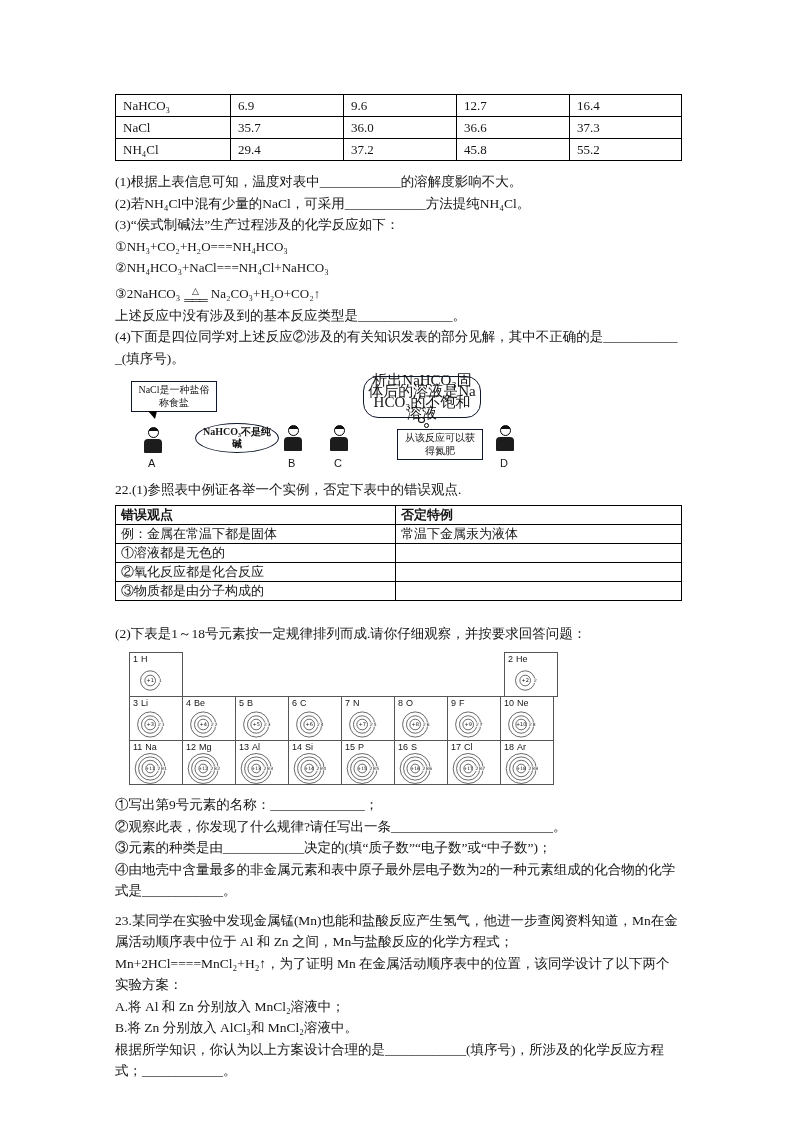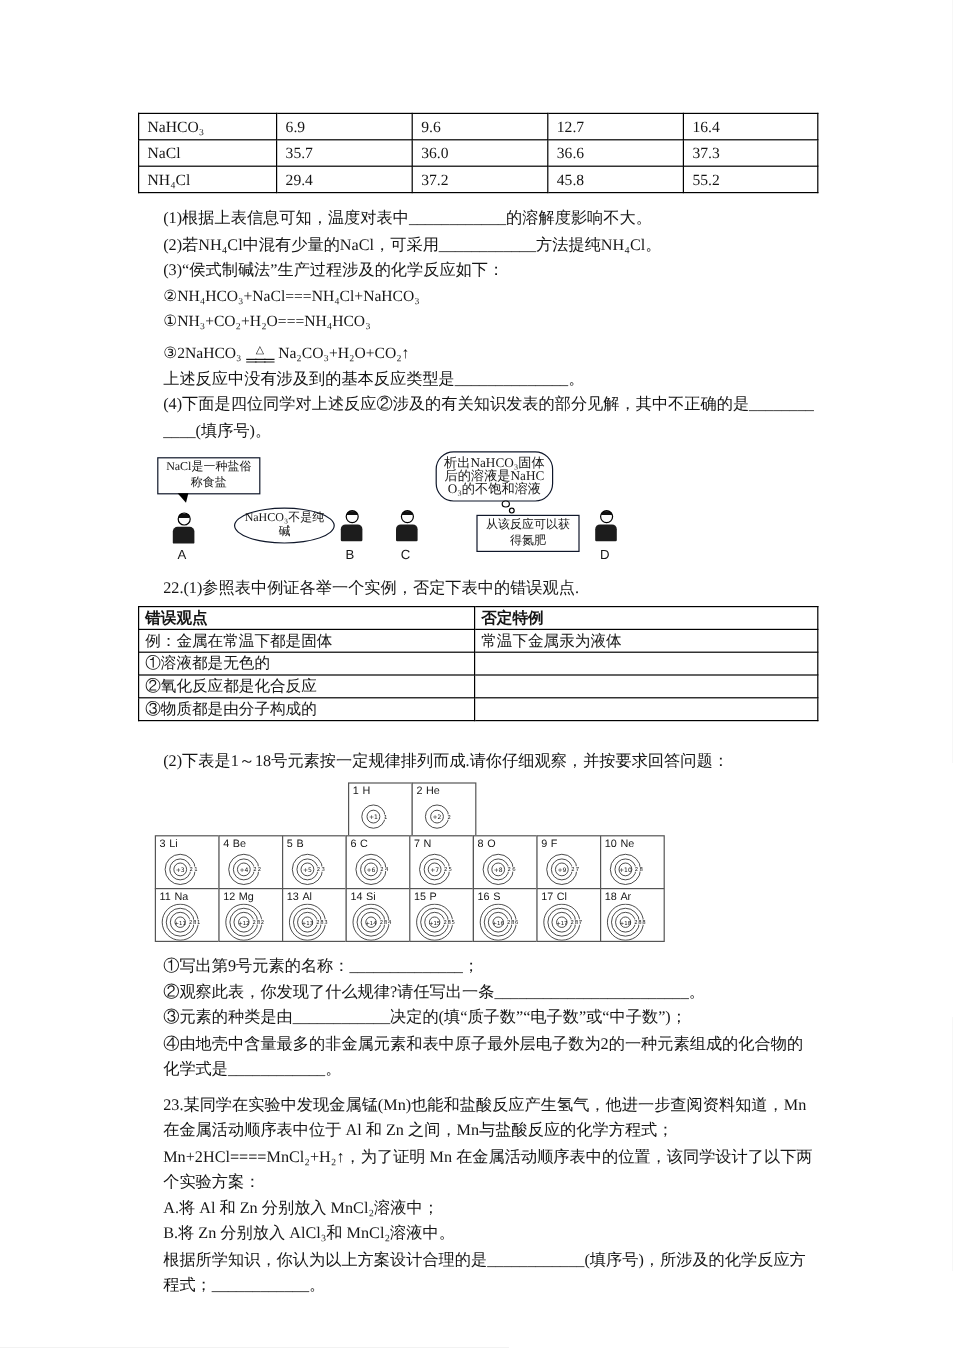--- a/index.html
+++ b/index.html
@@ -9,37 +9,37 @@
   .content { position:absolute; left:115px; top:94px; width:566px; }
 
   table { border-collapse:collapse; width:100%; table-layout:fixed; }
 
   
   .sol-table td { border:1px solid #000; height:22px; font-size:13px; padding:0 4px 0 7px; vertical-align:middle; }
   .sol-table td.val { }
 
   
   .qblock { margin-top:10px; }
-  p.line { font-size:13.5px; line-height:21.5px; word-break:break-all;margin-left:21px; }
+  p.line { font-size:13.5px; line-height:21.5px; word-break:break-all; }
   p.eq { font-size:13px; }
   p.eq3 { display:flex; align-items:flex-end; height:26px; }
   .cond-eq { display:inline-flex; flex-direction:column; align-items:center; margin:0 4px; line-height:1; }
   .cond-eq .cond { font-size:9px; line-height:9px; }
   .cond-eq .dbl { font-size:12px; line-height:9px; letter-spacing:-1px; }
 
   
   .cartoon { position:relative; width:430px; height:100px; margin:6px 0 4px 8px; }
   .bubble { position:absolute; border:1px solid #0f172a; background:#fff; font-size:10px; line-height:12.5px; padding:2px 3px; text-align:center; word-break:break-all; }
   .bubble.oval { border-radius:50%; display:flex; align-items:center; justify-content:center; }
   .bubble.cloud { border-radius:15px; }
   .b1 { left:8px; top:6px; width:86px; }
   .b1::after { content:""; position:absolute; left:16px; bottom:-8px; width:0; height:0;
     border-left:7px solid transparent; border-right:2px solid transparent; border-top:8px solid #000; }
-  .b2 { left:72px; top:48px; width:84px; height:30px; }
-  .b3 { left:240px; top:1px; width:98px; height:42px; font-size:11px; line-height:11px; display:flex; align-items:center; }
+  .b2 { left:72px; top:48px; width:84px; height:30px;font-weight:bold; }
+  .b3 { left:240px; top:1px; width:118px; height:42px; font-size:15px; line-height:11px; display:flex; align-items:center; }
   .b3::after { content:""; position:absolute; left:54px; bottom:-6px; width:5px; height:4px; border:1px solid #000; border-radius:50%; background:#fff; }
   .b3::before { content:""; position:absolute; left:60px; bottom:-11px; width:3px; height:3px; border:1px solid #000; border-radius:50%; background:#fff; }
   .b4 { left:274px; top:54px; width:86px; }
   .person { position:absolute; width:20px; height:28px; }
   .person .head { width:11px; height:11px; border:1px solid #000; border-radius:50%; margin:0 auto;
     background:linear-gradient(to bottom,#111 38%,#fdfdfd 38%); }
   .person .body { width:18px; height:14px; background:#1c1c1c; border-radius:4px 4px 1px 1px; margin:1px auto 0; }
   .pA { left:20px; top:52px; } .pB { left:160px; top:50px; } .pC { left:206px; top:50px; } .pD { left:372px; top:50px; }
   .flabel { position:absolute; top:82px; font-size:11px; font-family:"Liberation Sans",sans-serif; }
   .lA { left:25px; } .lB { left:165px; } .lC { left:211px; } .lD { left:377px; }
@@ -47,21 +47,21 @@
   
   .err-table { margin-top:4px; }
   .err-table th, .err-table td { border:1px solid #000; height:19px; font-size:13px; padding:0 5px; text-align:left; vertical-align:middle; }
   .err-table th { font-weight:bold; }
 
   .part2 { margin-top:22px; }
 
   
   .periodic { width:428px; margin:8px 0 10px 14px; }
   .prow { display:flex; }
-  .prow1 { justify-content:center; }
+  .prow1 { justify-content:space-between; }
   .pcell { width:54px; height:45px; border:1px solid #555; background:#fff; margin-right:-1px; margin-bottom:-1px; }
   .phead { font-size:9px; height:12px; padding:1px 0 0 3px; white-space:nowrap; font-family:"Liberation Sans",sans-serif; }
   .phead .pnum { margin-right:3px; }
   svg.atom { display:block; width:50px; height:31px; margin:0 auto; }
   svg.atom circle { fill:none; stroke:#222; stroke-width:0.7; }
   svg.atom text { fill:#111; font-family:"DejaVu Sans",sans-serif; }
   svg.atom text.shell-num { stroke:#fff; stroke-width:1.4px; paint-order:stroke; }
 
   .q23 { margin-top:8px; }
   #q22-questions { margin-top:2px; }
@@ -102,22 +102,22 @@
             <td class="val">45.8</td>
             <td class="val">55.2</td>
           </tr>
         </tbody>
     </table>
 
     <div class="qblock">
       <p class="line">(1)根据上表信息可知，温度对表中____________的溶解度影响不大。</p>
       <p class="line">(2)若NH₄Cl中混有少量的NaCl，可采用____________方法提纯NH₄Cl。</p>
       <p class="line">(3)“侯式制碱法”生产过程涉及的化学反应如下：</p>
+      <p class="line eq">①NH₃+CO₂+H₂O===NH₄HCO₃</p>
       <p class="line eq">②NH₄HCO₃+NaCl===NH₄Cl+NaHCO₃</p>
-      <p class="line eq">①NH₃+CO₂+H₂O===NH₄HCO₃</p>
       <p class="line eq eq3">
         <span>③2NaHCO₃</span>
         <span class="cond-eq">
           <span class="cond">△</span>
           <span class="dbl">═══</span>
         </span>
         <span>Na₂CO₃+H₂O+CO₂↑</span>
       </p>
       <p class="line">上述反应中没有涉及到的基本反应类型是______________。</p>
       <p class="line">(4)下面是四位同学对上述反应②涉及的有关知识发表的部分见解，其中不正确的是____________(填序号)。</p>

